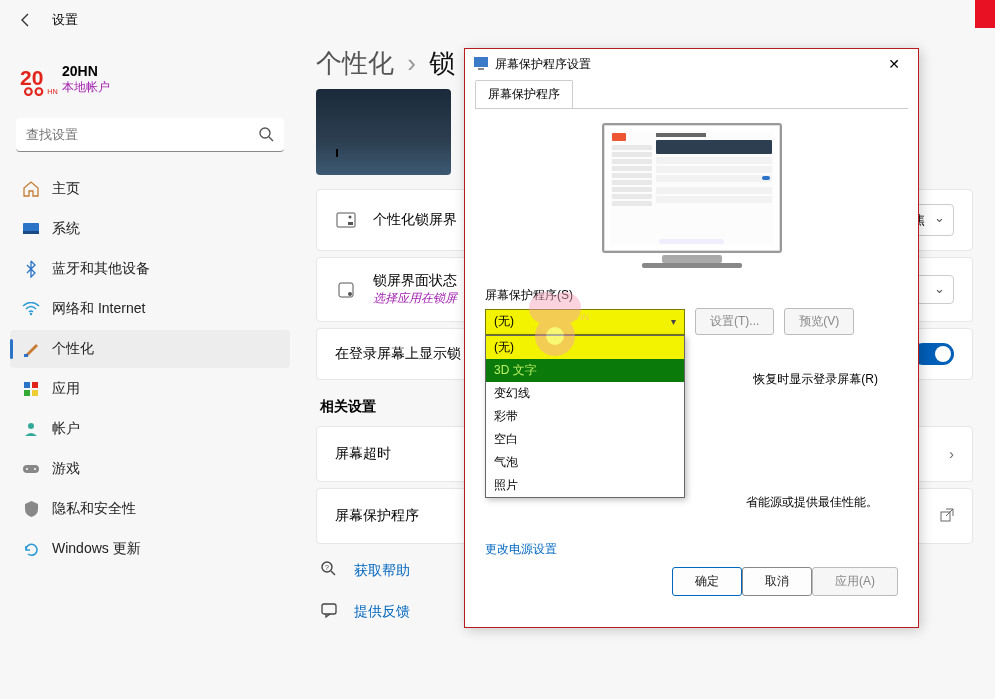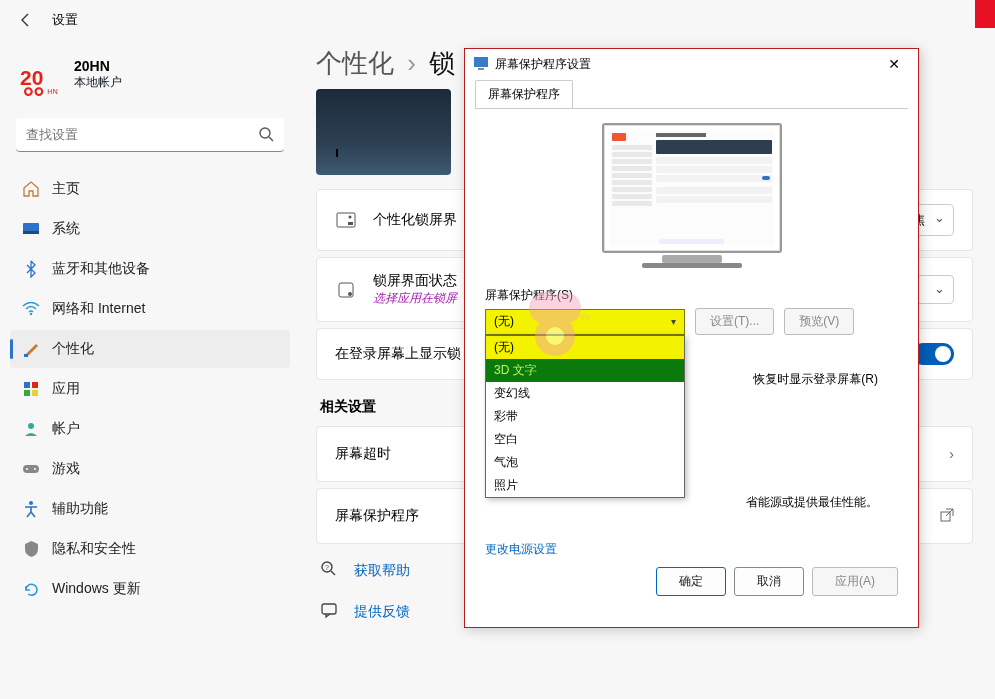--- a/index.html
+++ b/index.html
@@ -6,25 +6,25 @@
 body { width: 995px; height: 699px; background: #f7f7f7; overflow: hidden; position: relative; }
 
 
 .titlebar { height: 40px; display: flex; align-items: center; padding-left: 8px; }
 .titlebar .back { width: 36px; height: 36px; display: flex; align-items: center; justify-content: center; cursor: pointer; }
 .titlebar .title { font-size: 13px; margin-left: 8px; }
 .close-btn { position: absolute; top: 0; right: 0; width: 20px; height: 28px; background: #e81123; }
 
 
 .sidebar { position: absolute; left: 0; top: 40px; width: 300px; height: 650px; padding: 10px 10px 0 10px; }
-.profile { display: flex; align-items: flex-start; gap: 12px; padding: 8px 10px 18px 10px; }
+.profile { display: flex; align-items: center; padding: 8px 10px 18px 10px; }
 .profile-logo { width: 42px; height: 42px; display: flex; align-items: center; justify-content: center; }
 .profile-logo svg { width: 42px; height: 42px; }
 .profile-name { font-size: 14px; font-weight: 600; }
-.profile-sub { font-size: 12px; color: #0f172a; }
+.profile-sub { font-size: 12px; color: #a21caf; }
 .search-wrap { position: relative; margin: 0 6px 18px 6px; }
 .search-input { width: 100%; height: 34px; border: none; border-bottom: 1px solid #888; background: #fff; border-radius: 4px; padding: 0 34px 0 10px; font-size: 13px; }
 .search-icon { position: absolute; right: 10px; top: 8px; color: #555; }
 .nav-item { display: flex; align-items: center; gap: 12px; height: 38px; padding: 0 12px; border-radius: 4px; cursor: pointer; font-size: 14px; color: #222; margin-bottom: 2px; }
 .nav-item.active { background: #ededed; position: relative; }
 .nav-item.active::before { content: ""; position: absolute; left: 0; top: 9px; width: 3px; height: 20px; background: #2b73c7; border-radius: 2px; }
 .nav-icon { width: 18px; height: 18px; display: inline-flex; align-items: center; justify-content: center; }
 
 
 .main { position: absolute; left: 310px; top: 40px; right: 0; bottom: 0; padding: 6px 22px 0 6px; }
@@ -82,21 +82,21 @@
 .ss-list div { padding: 3px 8px; font-size: 12px; cursor: pointer; }
 .ss-list div.sel { background: #0a7a0a; color: #bef264; }
 .ss-list div.sel-hl { background: #f3f300; color: #000; }
 .dlg-btn { border: 1px solid #bbb; background: #f6f6f6; padding: 4px 14px; font-size: 12px; border-radius: 3px; color: #888; cursor: default; }
 .dlg-btn.en { color: #222; border-color: #888; cursor: pointer; background:#fdfdfd;}
 .dlg-btn.primary { border-color: #0067c0; }
 .resume-txt { font-size: 12px; margin: 36px 0 8px 0; }
 .pm-box { margin-top: 106px; font-size: 12px; }
 .pm-box .pm-t { margin-bottom: 4px; }
 .pm-link { color: #0067c0; font-size: 12px; cursor: pointer; display: inline-block; margin-top: 26px; }
-.dlg-footer { position: absolute; right: 10px; bottom: 10px; display: flex; gap: 8px; }
+.dlg-footer { position: absolute; right: 10px; bottom: 10px; display: flex; }
 .dlg-footer .dlg-btn { padding: 5px 22px; }
 
 .pink-wm { position:absolute; left:510px; top:280px; width:90px; height:90px; opacity:.45; pointer-events:none; z-index:20;}
 </style>
 </head>
 <body>
 
 <div class="close-btn"></div>
 
 <div class="titlebar">
@@ -198,29 +198,20 @@
   </div>
   <div class="nav-item">
     <span class="nav-icon">
         <svg width="18" height="12" viewBox="0 0 18 12">
           <rect x="1" y="2" width="16" height="8" rx="4" fill="#888"></rect>
           <circle cx="5" cy="6" r="1" fill="#fff"></circle>
           <circle cx="13" cy="6" r="1" fill="#fff"></circle>
         </svg>
       </span>
     <span>游戏</span>
-  </div>
-  <div class="nav-item">
-    <span class="nav-icon">
-        <svg width="16" height="18" viewBox="0 0 16 18">
-          <circle cx="8" cy="3" r="2" fill="#2b73c7"></circle>
-          <path d="M2 7 L14 7 M8 7 V12 M8 12 L4 17 M8 12 L12 17" stroke="#2b73c7" stroke-width="1.6"></path>
-        </svg>
-      </span>
-    <span>辅助功能</span>
   </div>
   <div class="nav-item">
     <span class="nav-icon">
         <svg width="15" height="18" viewBox="0 0 15 18">
           <path d="M7.5 1 L14 4 V9 Q14 15 7.5 17 Q1 15 1 9 V4 Z" fill="#888"></path>
         </svg>
       </span>
     <span>隐私和安全性</span>
   </div>
   <div class="nav-item">

